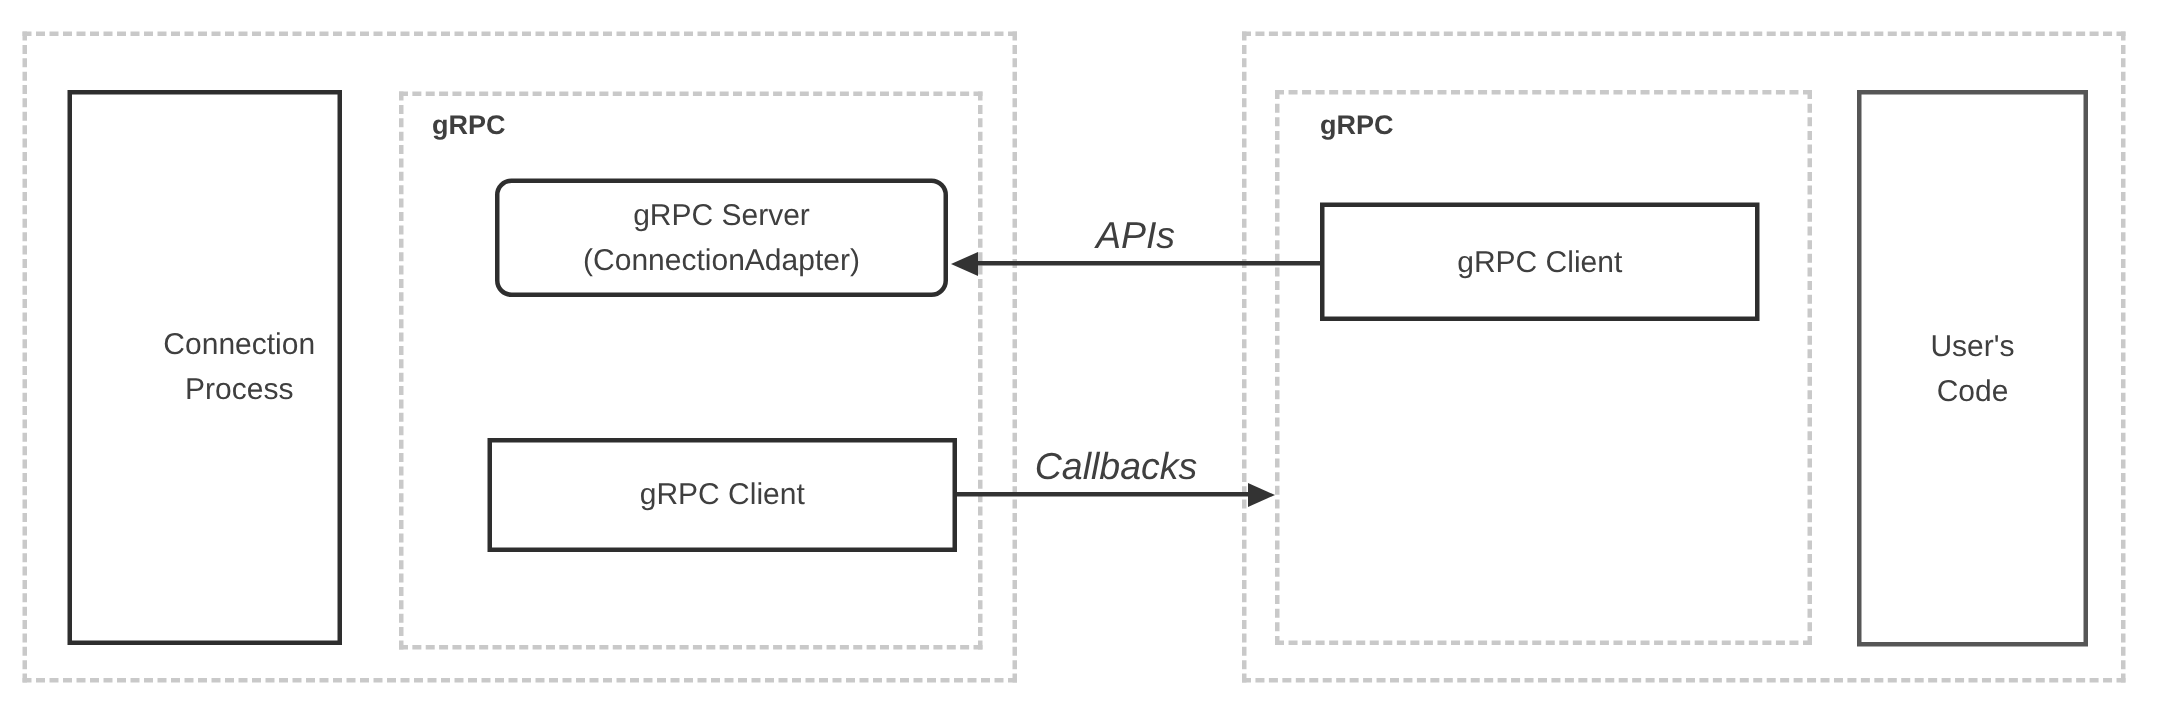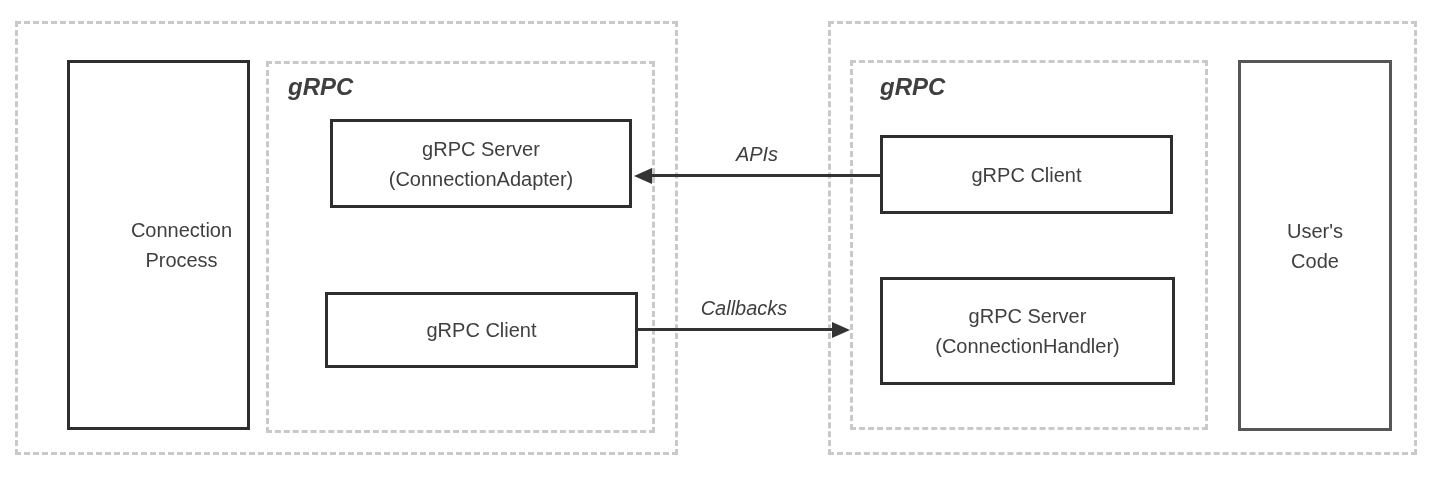--- a/index.html
+++ b/index.html
@@ -36,51 +36,50 @@
     font-size: 20px;
     line-height: 1.5;
   }
   .box-label { display: inline-block; }
   .narrow-140 { max-width: 150px; }
   .narrow-90  { max-width: 100px; }
   .narrow-280 { max-width: 282px; }
 
   
   .left-outer  { left: 15px;  top: 21px; width: 663px; height: 434px; }
-  .process-box { left: 49px;  top: 36px; width: 183px; height: 370px; padding-left: 46px; }
+  .process-box { left: 27px;  top: 36px; width: 183px; height: 370px; padding-left: 46px; }
   .left-inner  { left: 248px; top: 37px; width: 389px; height: 372px; }
 
   .grpc-label {
     position: absolute;
-    font-style: italic;
     font-weight: 600;
-    font-size: 24px;
+    font-size: 18px;
     color: var(--text);
   }
   .left-inner  .grpc-label { left: 19px; top: 9px; }
   .right-inner .grpc-label { left: 27px; top: 10px; }
 
-  .left-server-box { left: 61px; top: 55px;  width: 302px; height: 89px; }
+  .left-server-box { left: 61px; top: 55px;  width: 302px; height: 79px; border-radius: 11px; }
   .left-client-box { left: 56px; top: 228px; width: 313px; height: 76px; }
 
   
   .right-outer      { left: 828px; top: 21px; width: 589px; height: 434px; }
   .right-inner      { left: 19px;  top: 36px; width: 358px; height: 370px; }
   .right-client-box { left: 27px;  top: 72px;  width: 293px; height: 79px; }
   .right-server-box { left: 27px;  top: 214px; width: 295px; height: 108px; }
   .code-box         { left: 407px; top: 36px;  width: 154px; height: 371px; border-color: var(--border-mid); align-items: center; }
 
   
   .arrow { position: absolute; }
   .arrow-label {
     position: absolute;
     left: 0; top: 0; width: 100%;
     text-align: center;
     font-style: italic;
-    font-size: 20px;
+    font-size: 25px;
     color: var(--text);
   }
   .arrow-line { position: absolute; height: 3px; background: var(--arrow); }
   .arrow-head { position: absolute; width: 0; height: 0; }
 
   .apis-arrow { left: 634px; top: 143px; width: 246px; height: 42px; }
   .apis-arrow .arrow-line { left: 16px; right: 0; top: 31px; }
   .apis-arrow .arrow-head {
     left: 0; top: 24.5px;
     border-top: 8px solid transparent;
@@ -123,23 +122,20 @@
 
   <div class="dashed-group right-outer">
 
     <div class="dashed-group right-inner">
       <span class="grpc-label">gRPC</span>
 
       <div class="solid-box right-client-box">
         <span class="box-label">gRPC Client</span>
       </div>
 
-      <div class="solid-box right-server-box">
-        <span class="box-label narrow-280">gRPC Server (ConnectionHandler)</span>
-      </div>
     </div>
 
     <div class="solid-box code-box">
       <span class="box-label narrow-90">User's Code</span>
     </div>
   </div>
 
   <div class="arrow apis-arrow">
     <span class="arrow-label">APIs</span>
     <div class="arrow-line"></div>

